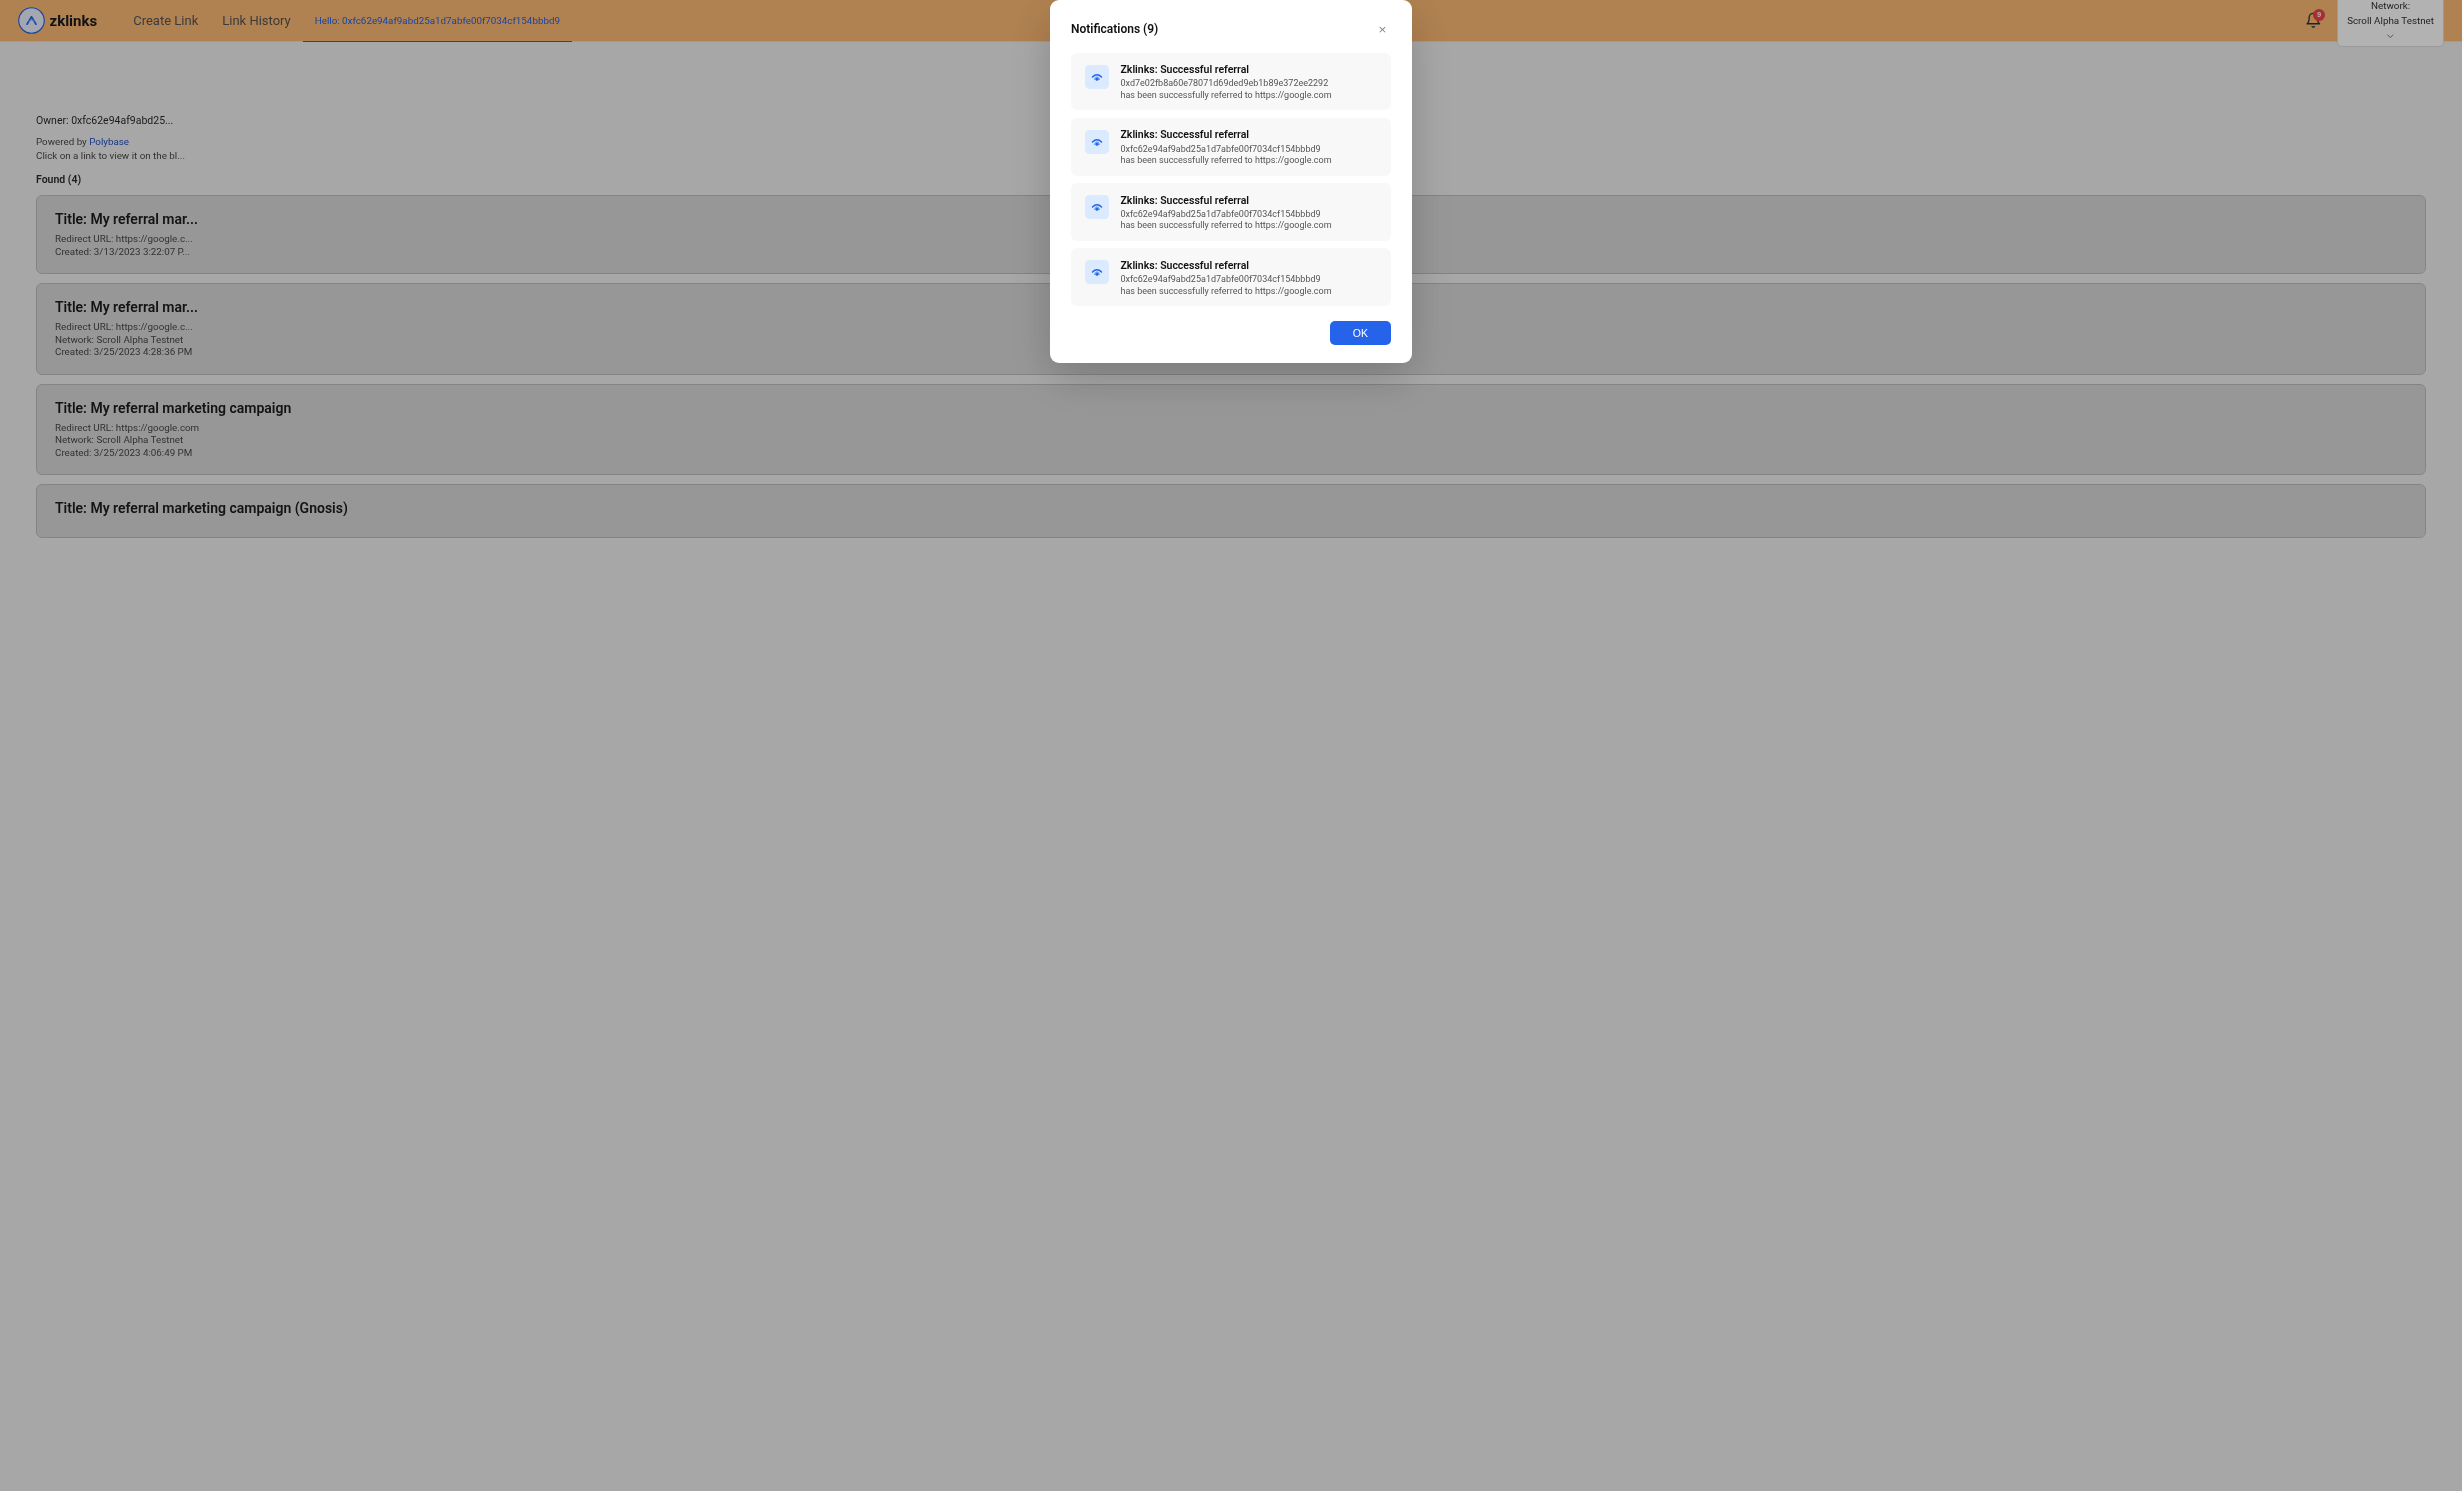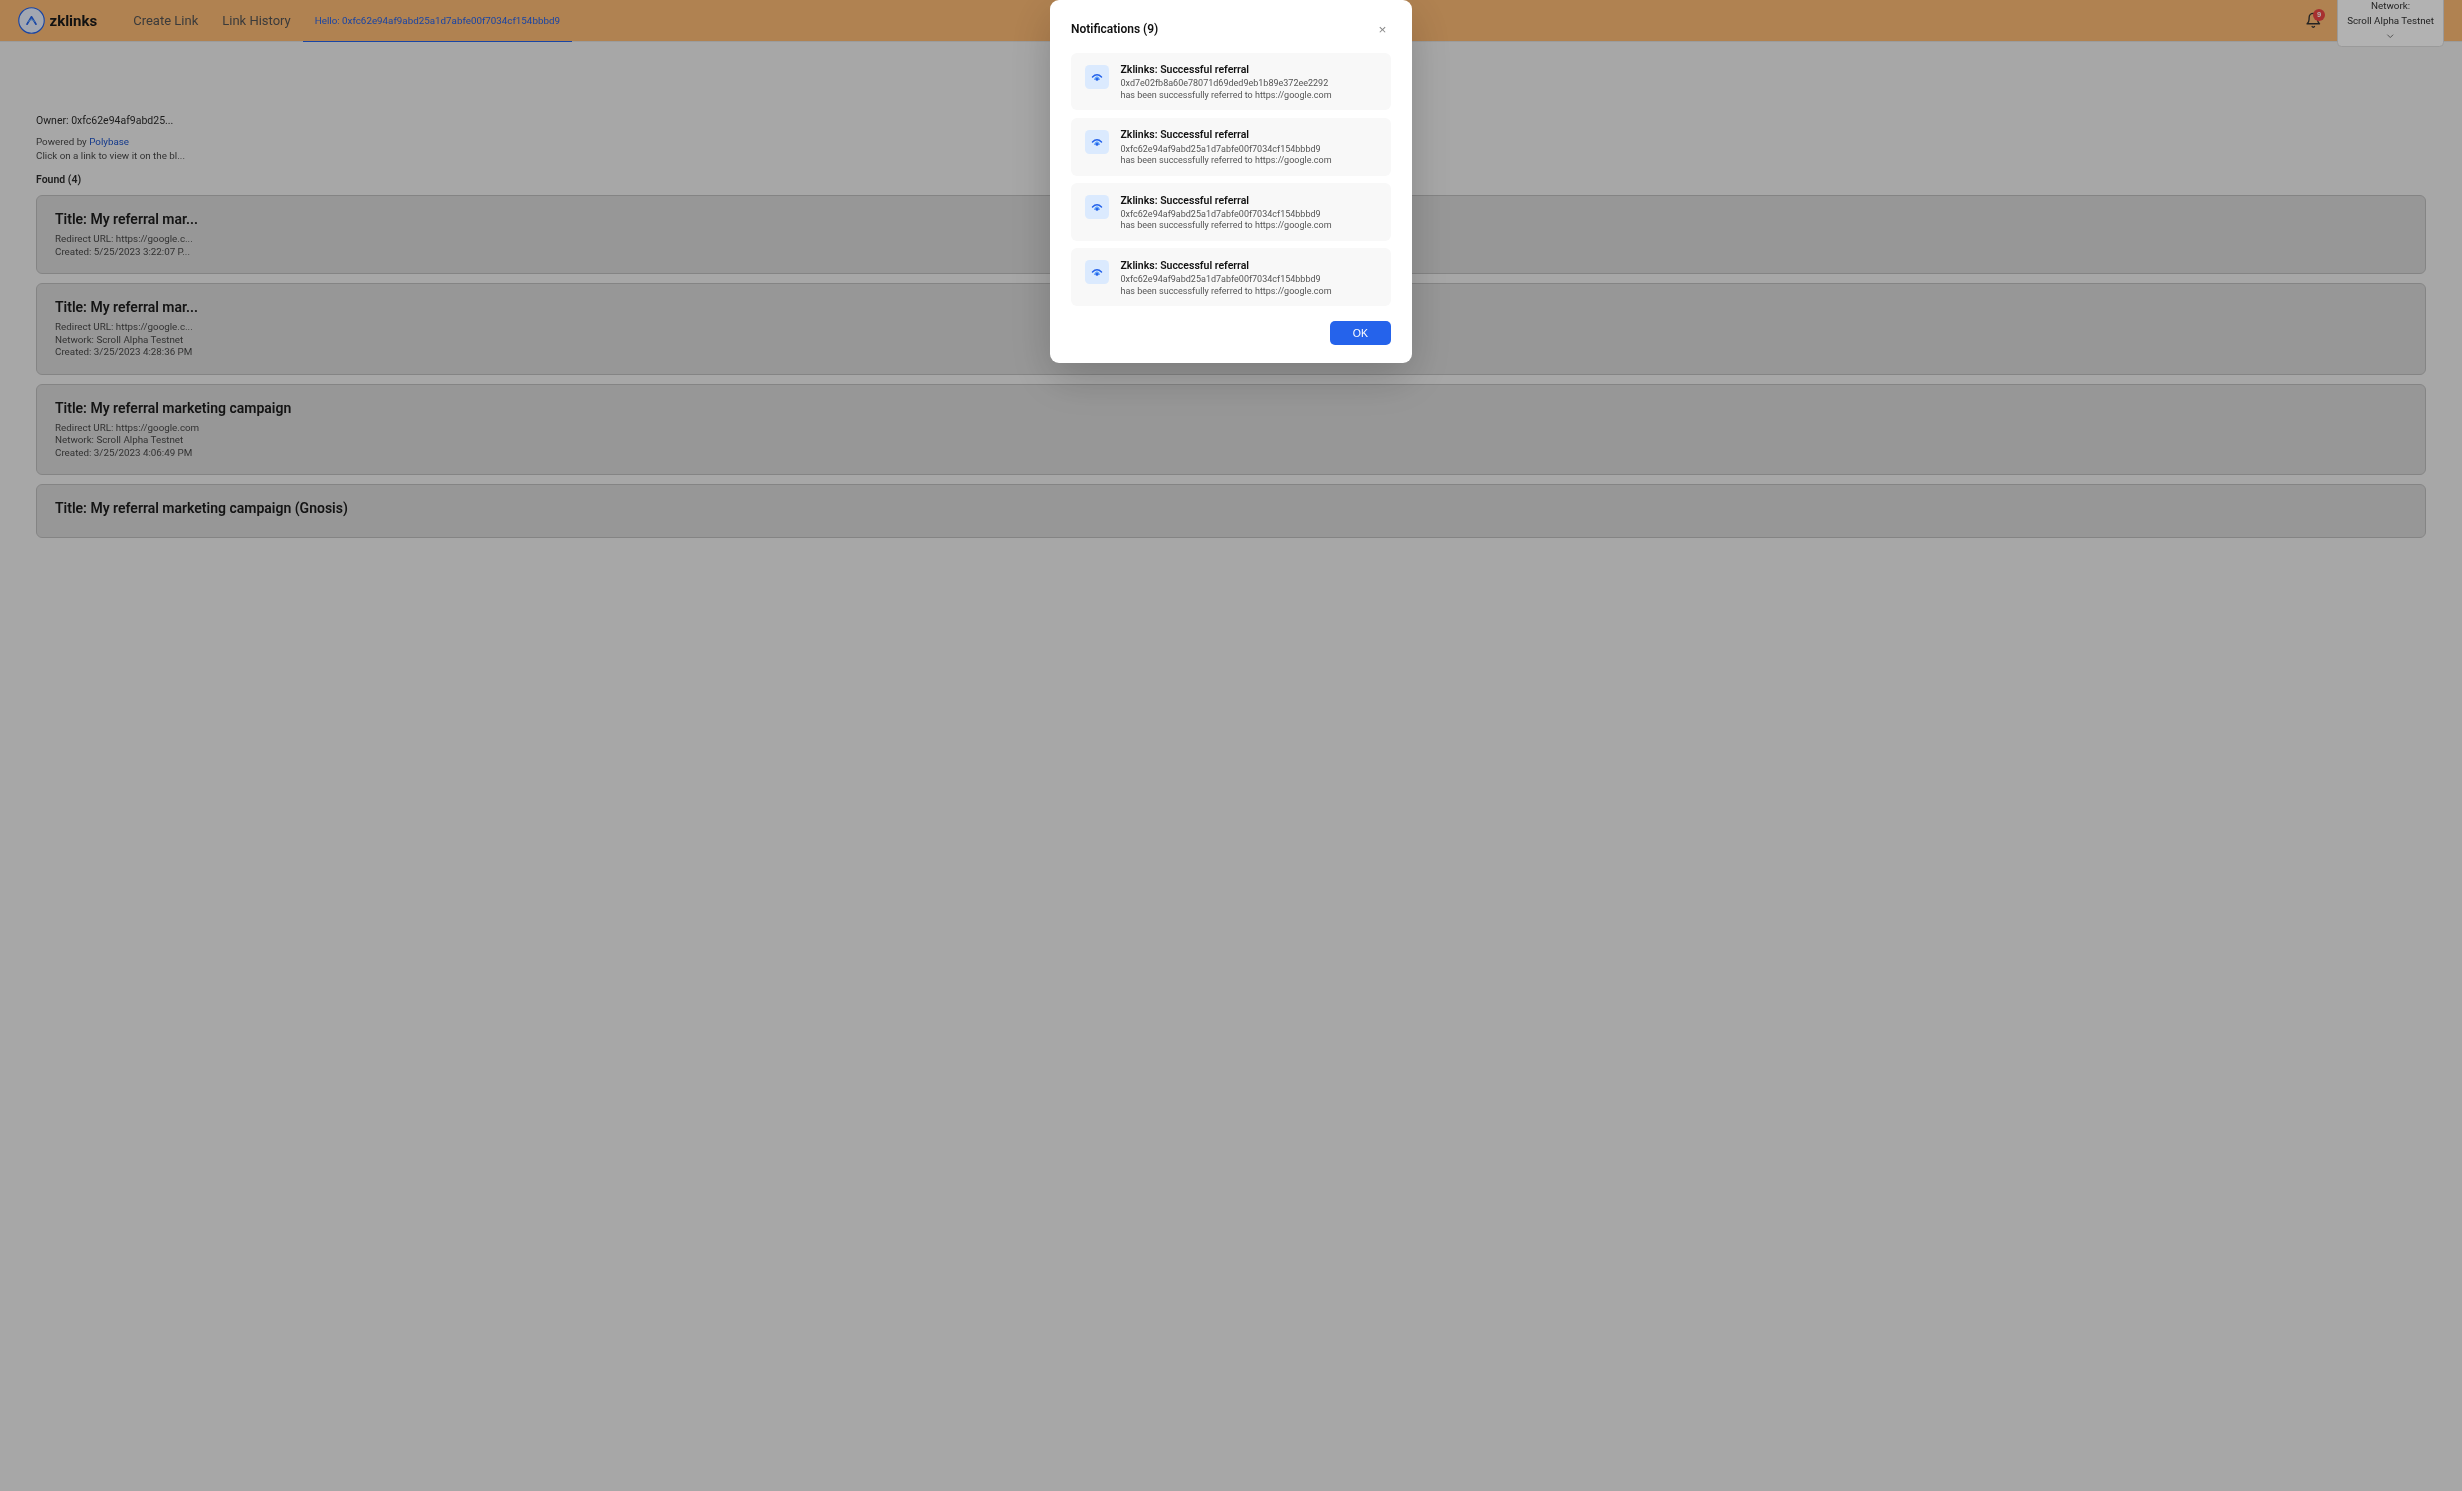--- a/index.html
+++ b/index.html
@@ -294,21 +294,21 @@
   <p class="info-text">
     <span>Powered by</span>
     <a class="polybase-link">Polybase</a>
   </p>
   <p class="info-text">Click on a link to view it on the bl...</p>
   <p class="found-text">Found (4)</p>
 
   <div class="link-card">
     <div class="link-card-title">Title: My referral mar...</div>
     <div class="link-card-detail">Redirect URL: https://google.c...</div>
-    <div class="link-card-detail">Created: 5/25/2023 3:22:07 P...</div>
+    <div class="link-card-detail">Created: 3/13/2023 3:22:07 P...</div>
   </div>
 
   <div class="link-card">
     <div class="link-card-title">Title: My referral mar...</div>
     <div class="link-card-detail">Redirect URL: https://google.c...</div>
     <div class="link-card-detail">Network: Scroll Alpha Testnet</div>
     <div class="link-card-detail">Created: 3/25/2023 4:28:36 PM</div>
   </div>
 
   <div class="link-card">

